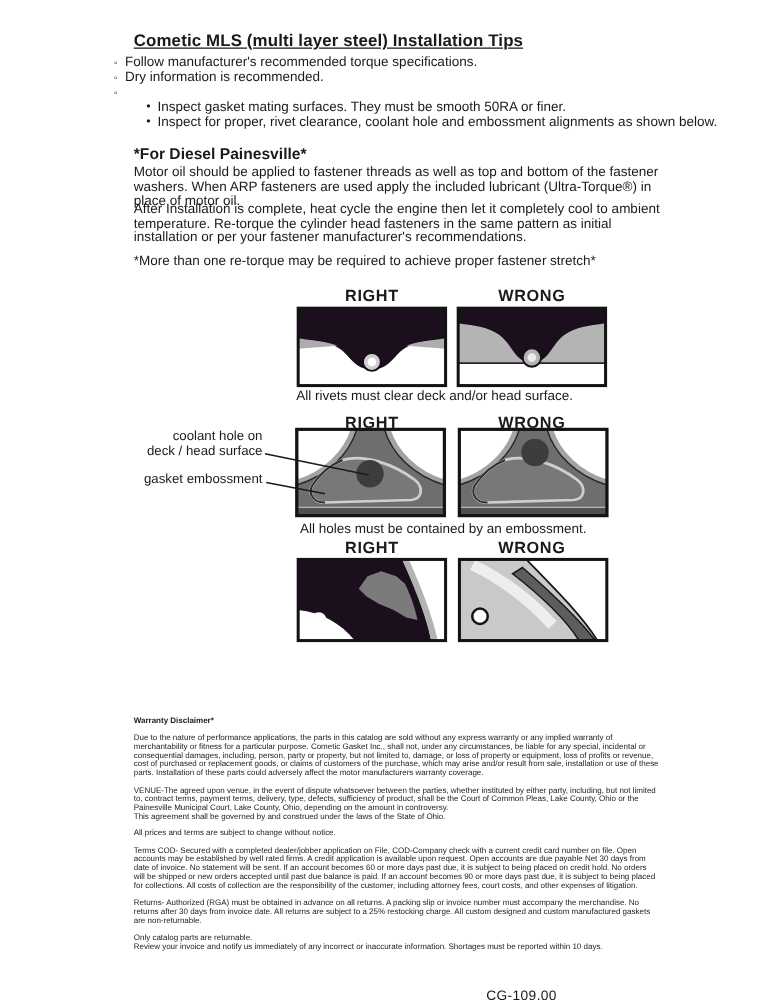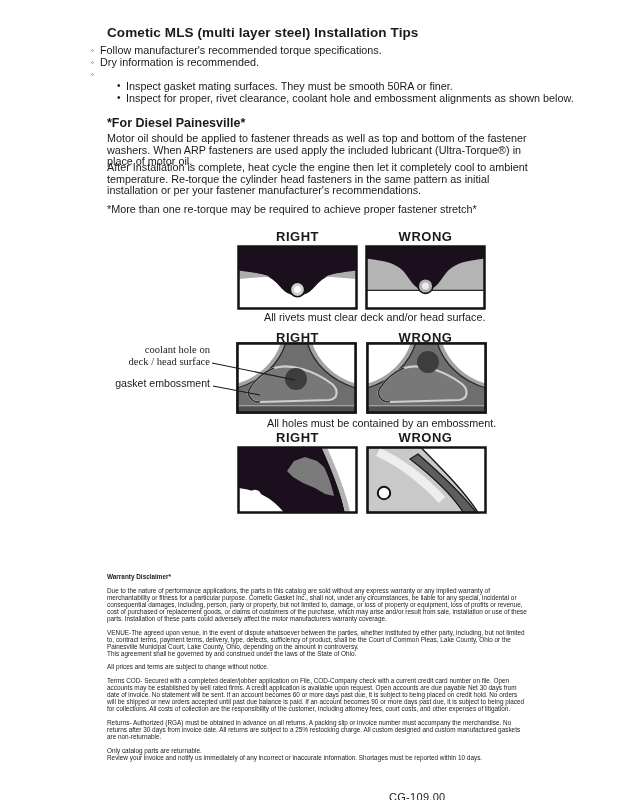--- a/index.html
+++ b/index.html
@@ -1,31 +1,31 @@
 <!DOCTYPE html>
 <html><head>
 <meta charset="utf-8">
 <style>
   html,body{margin:0;padding:0;background:#ffffff;}
   .page{position:relative;width:618px;height:800px;background:#ffffff;overflow:hidden;
         font-family:"Liberation Sans", sans-serif;color:#1a1a1a;}
   .abs{position:absolute;}
-  .title{left:107px;top:25px;font-size:13.5px;font-weight:bold;letter-spacing:.1px;}
+  .title{left:107px;top:25px;font-size:13.5px;font-weight:bold;text-decoration:underline;letter-spacing:.1px;}
   .tips{left:91px;top:44px;font-size:10.8px;line-height:12px;width:510px;}
   .tip-row{display:flex;}
   .tip-row .mk{width:9px;flex:0 0 9px;font-size:8.5px;line-height:12px;}
   .tip-row.sub{padding-left:26px;}
   .tip-row.sub .mk{font-size:10px;}
   .diesel-h{left:107px;top:116px;font-size:12.5px;font-weight:bold;}
   .bodyp{left:107px;width:432px;font-size:10.8px;line-height:11.6px;}
   .p1{top:133px;}
   .p2{top:162px;}
   .note{top:204px;}
   .dlabel{font-size:13px;font-weight:bold;width:121px;text-align:center;letter-spacing:.5px;}
-  .cap{font-size:10.8px;line-height:12px;margin-left:27px;}
+  .cap{font-size:10.8px;line-height:12px;}
   .sidelabel{font-size:10.6px;line-height:11.5px;text-align:right;width:125px;}
   .disclaimer{left:107px;top:573px;width:420px;font-size:6.4px;line-height:7.1px;}
   .disclaimer p{margin:0 0 6.5px 0;}
   .disclaimer p.tight{margin:0;}
   .disclaimer .dh{font-weight:bold;margin:0 0 6.5px 0;}
   .pagecode{left:389px;top:780px;font-size:11px;letter-spacing:.3px;margin-top:11px;}
   svg{display:block;}
 </style>
 </head>
 <body>
@@ -83,21 +83,21 @@
     <circle cx="60.5" cy="41" r="7.4" fill="#b4b4b4" stroke="#17101a" stroke-width="1.6"></circle>
     <circle cx="60.5" cy="41" r="3.5" fill="#ececec"></circle>
     <rect x="1.5" y="1.5" width="118" height="62" fill="none" stroke="#131313" stroke-width="2.5"></rect>
   </svg>
 
   <div class="abs cap" style="left:237px;top:311px;">All rivets must clear deck and/or head surface.</div>
 
   <div class="abs dlabel" style="left:237px;top:330px;">RIGHT</div>
   <div class="abs dlabel" style="left:365px;top:330px;">WRONG</div>
 
-  <div class="abs sidelabel" style="left:85px;top:344px;font-family:Liberation Serif, serif;">
+  <div class="abs sidelabel" style="left:85px;top:344px;">
     <div>coolant hole on</div>
     <div>deck / head surface</div>
   </div>
   <div class="abs sidelabel" style="left:85px;top:378px;">gasket embossment</div>
 
   <svg class="abs" style="left:236px;top:342px;" width="121" height="72" viewBox="0 0 121 72">
     <rect x="0" y="0" width="121" height="72" fill="#6e6e6e"></rect>
     <path d="M1.5,1.5 L47,1.5 C41,20 25,37 1.5,44 Z" fill="#ffffff"></path>
     <path d="M47,1.5 C41,20 25,37 1.5,44" fill="none" stroke="#a3a3a3" stroke-width="4.5"></path>
     <path d="M49.5,1.5 C43.5,21 26.5,38.5 1.5,46" fill="none" stroke="#262626" stroke-width="1.2"></path>

